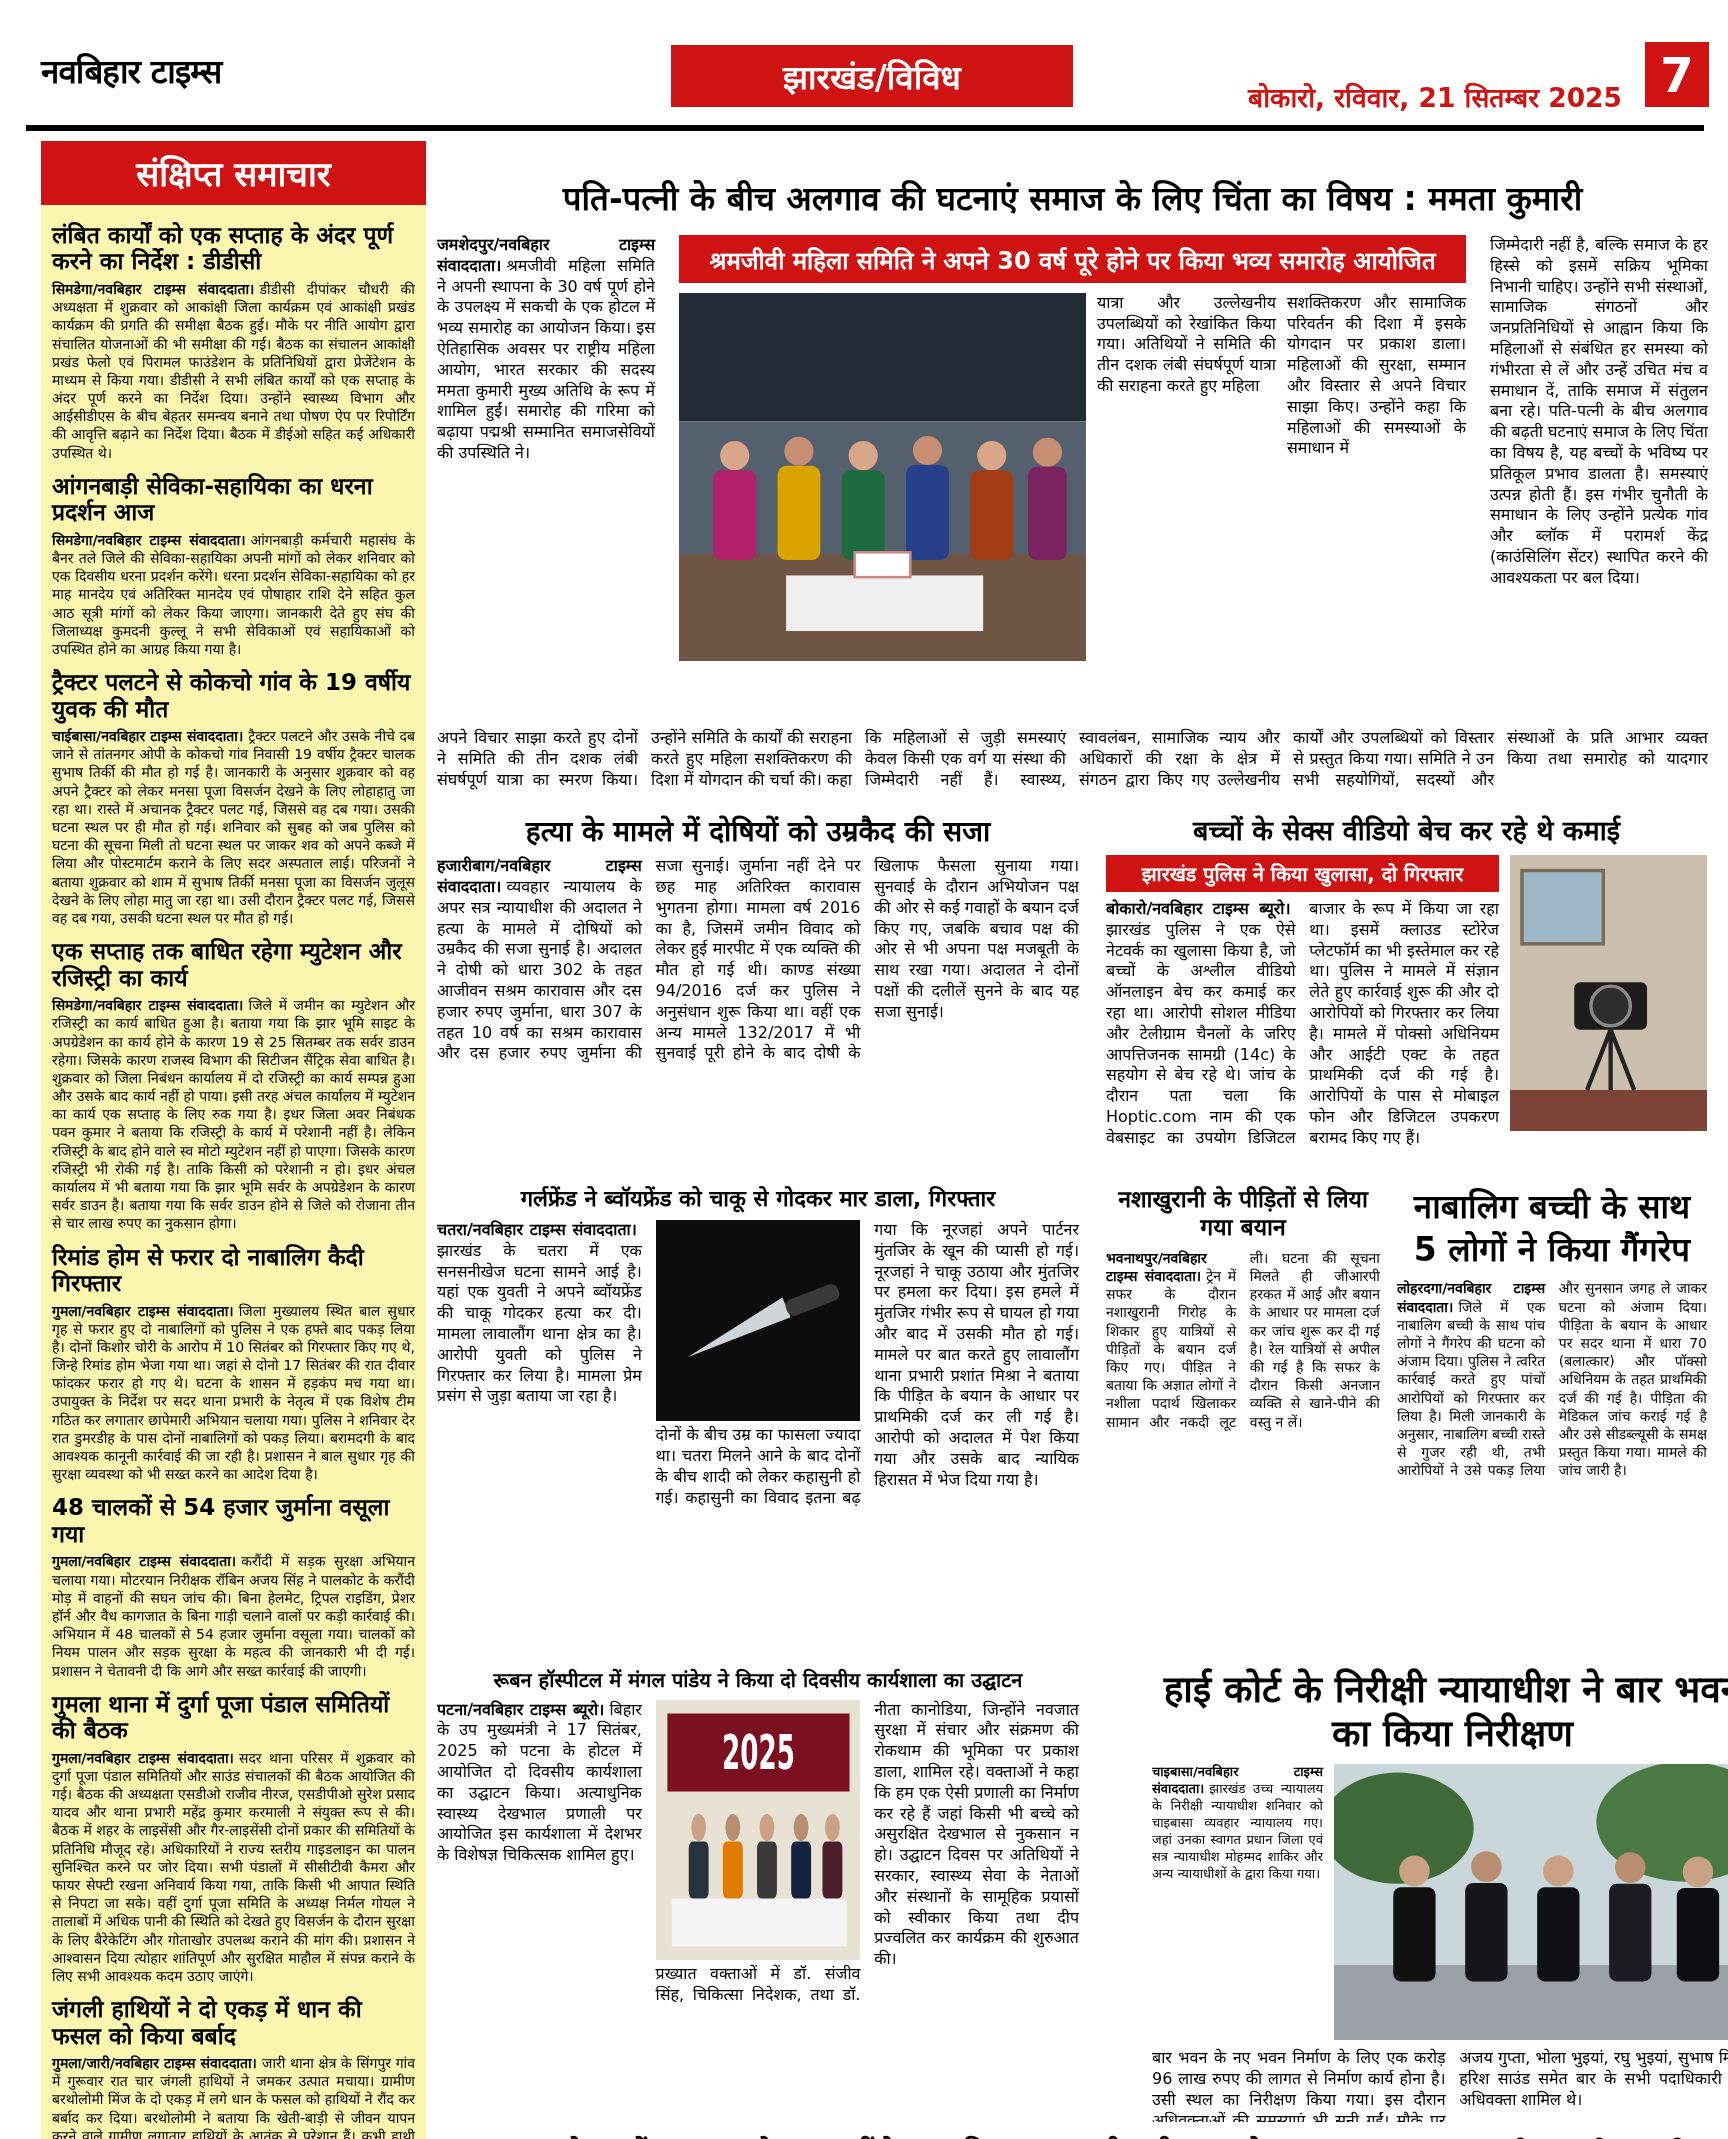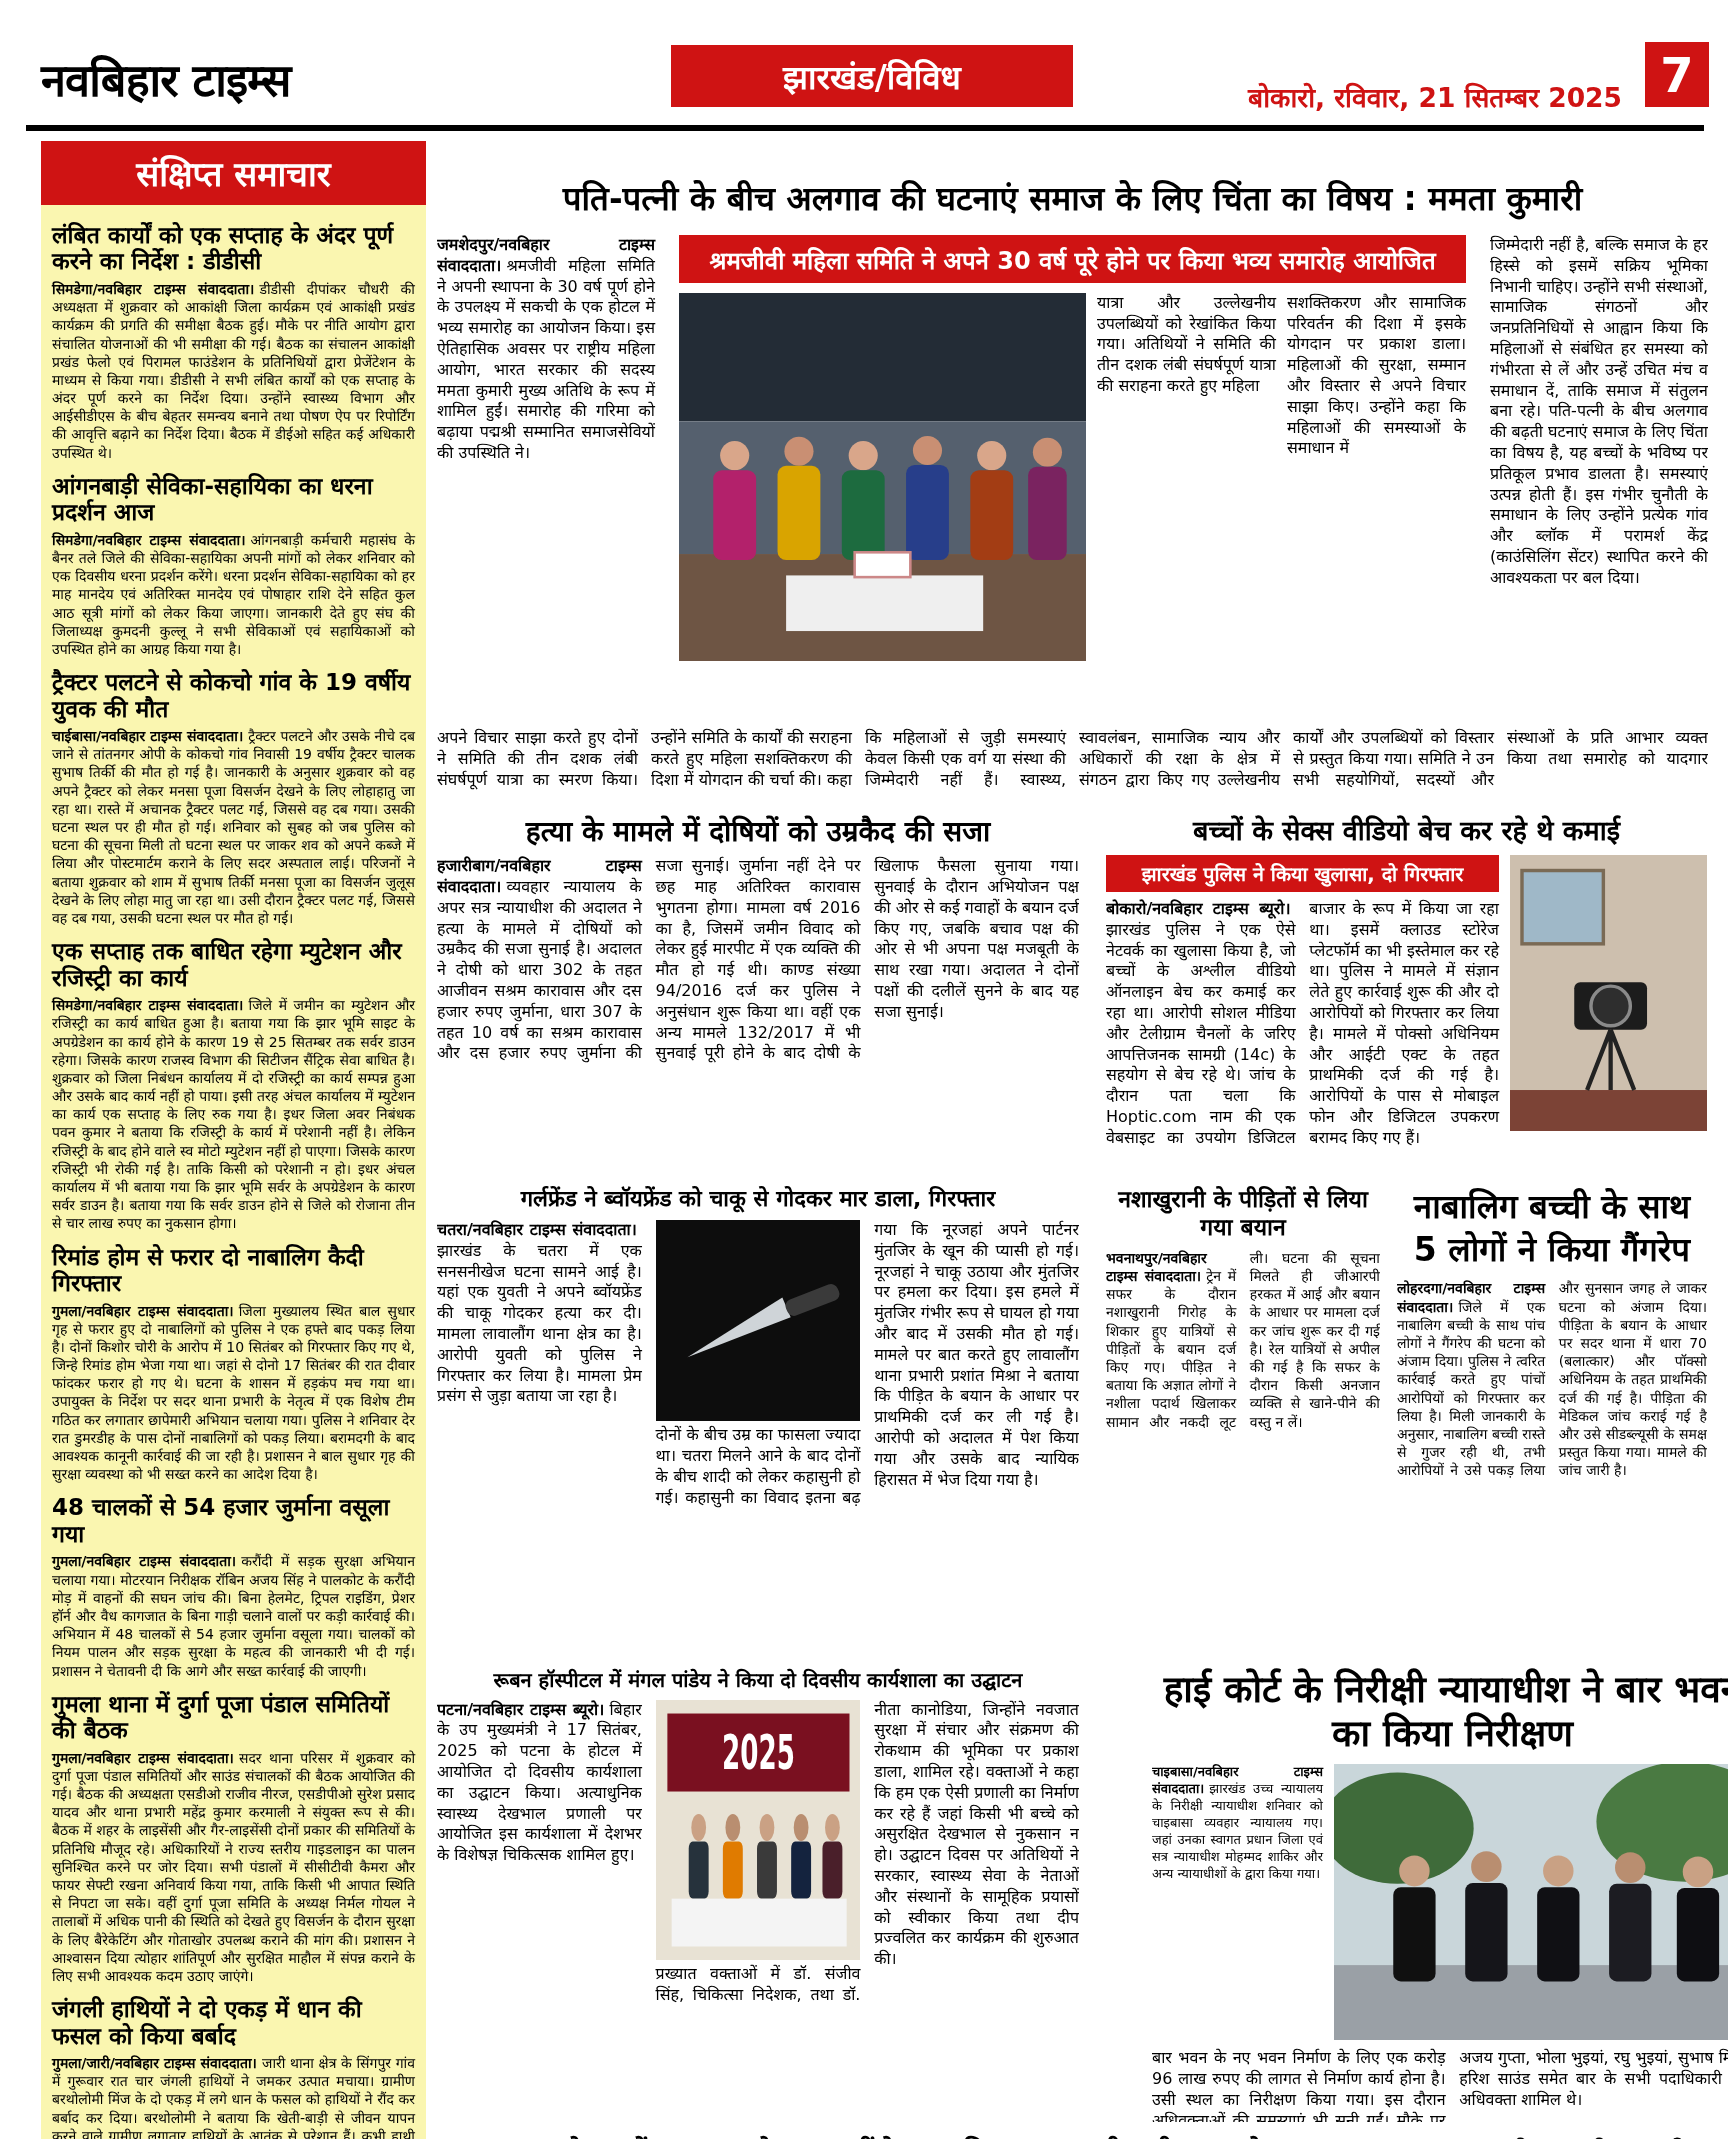--- a/index.html
+++ b/index.html
@@ -5,21 +5,21 @@
   :root{
     --red:#cf1313;
     --yellow:#faf6b0;
   }
   html,body{margin:0;padding:0;background:#888;}
   .page{
     position:relative;width:1729px;height:2780px;background:#fff;
     font-family:"DejaVu Sans",sans-serif;color:#000;overflow:hidden;
   }
   
-  .paper-name{position:absolute;left:41px;top:48px;font-size:45px;font-weight:bold;letter-spacing:-0.9px;}
+  .paper-name{position:absolute;left:41px;top:48px;font-size:33px;font-weight:bold;letter-spacing:-0.9px;}
   .section-box{position:absolute;left:671px;top:45px;width:402px;height:62px;background:var(--red);
     color:#fff;font-size:33px;font-weight:bold;display:flex;align-items:center;justify-content:center;}
   .date-line{position:absolute;right:107px;top:64px;font-size:26.5px;font-weight:bold;color:var(--red);margin-top:15px;}
   .page-num{position:absolute;left:1645px;top:42px;width:64px;height:65px;background:var(--red);
     color:#fff;font-size:48px;font-weight:bold;display:flex;align-items:center;justify-content:center;}
   .rule{position:absolute;left:26px;top:125px;width:1678px;height:6px;background:#000;}
 
   
   .sidebar{position:absolute;left:41px;top:141px;width:385px;height:2544px;background:var(--yellow);overflow:hidden;}
   .sb-title{height:64px;background:var(--red);color:#fff;font-weight:bold;font-size:34px;

